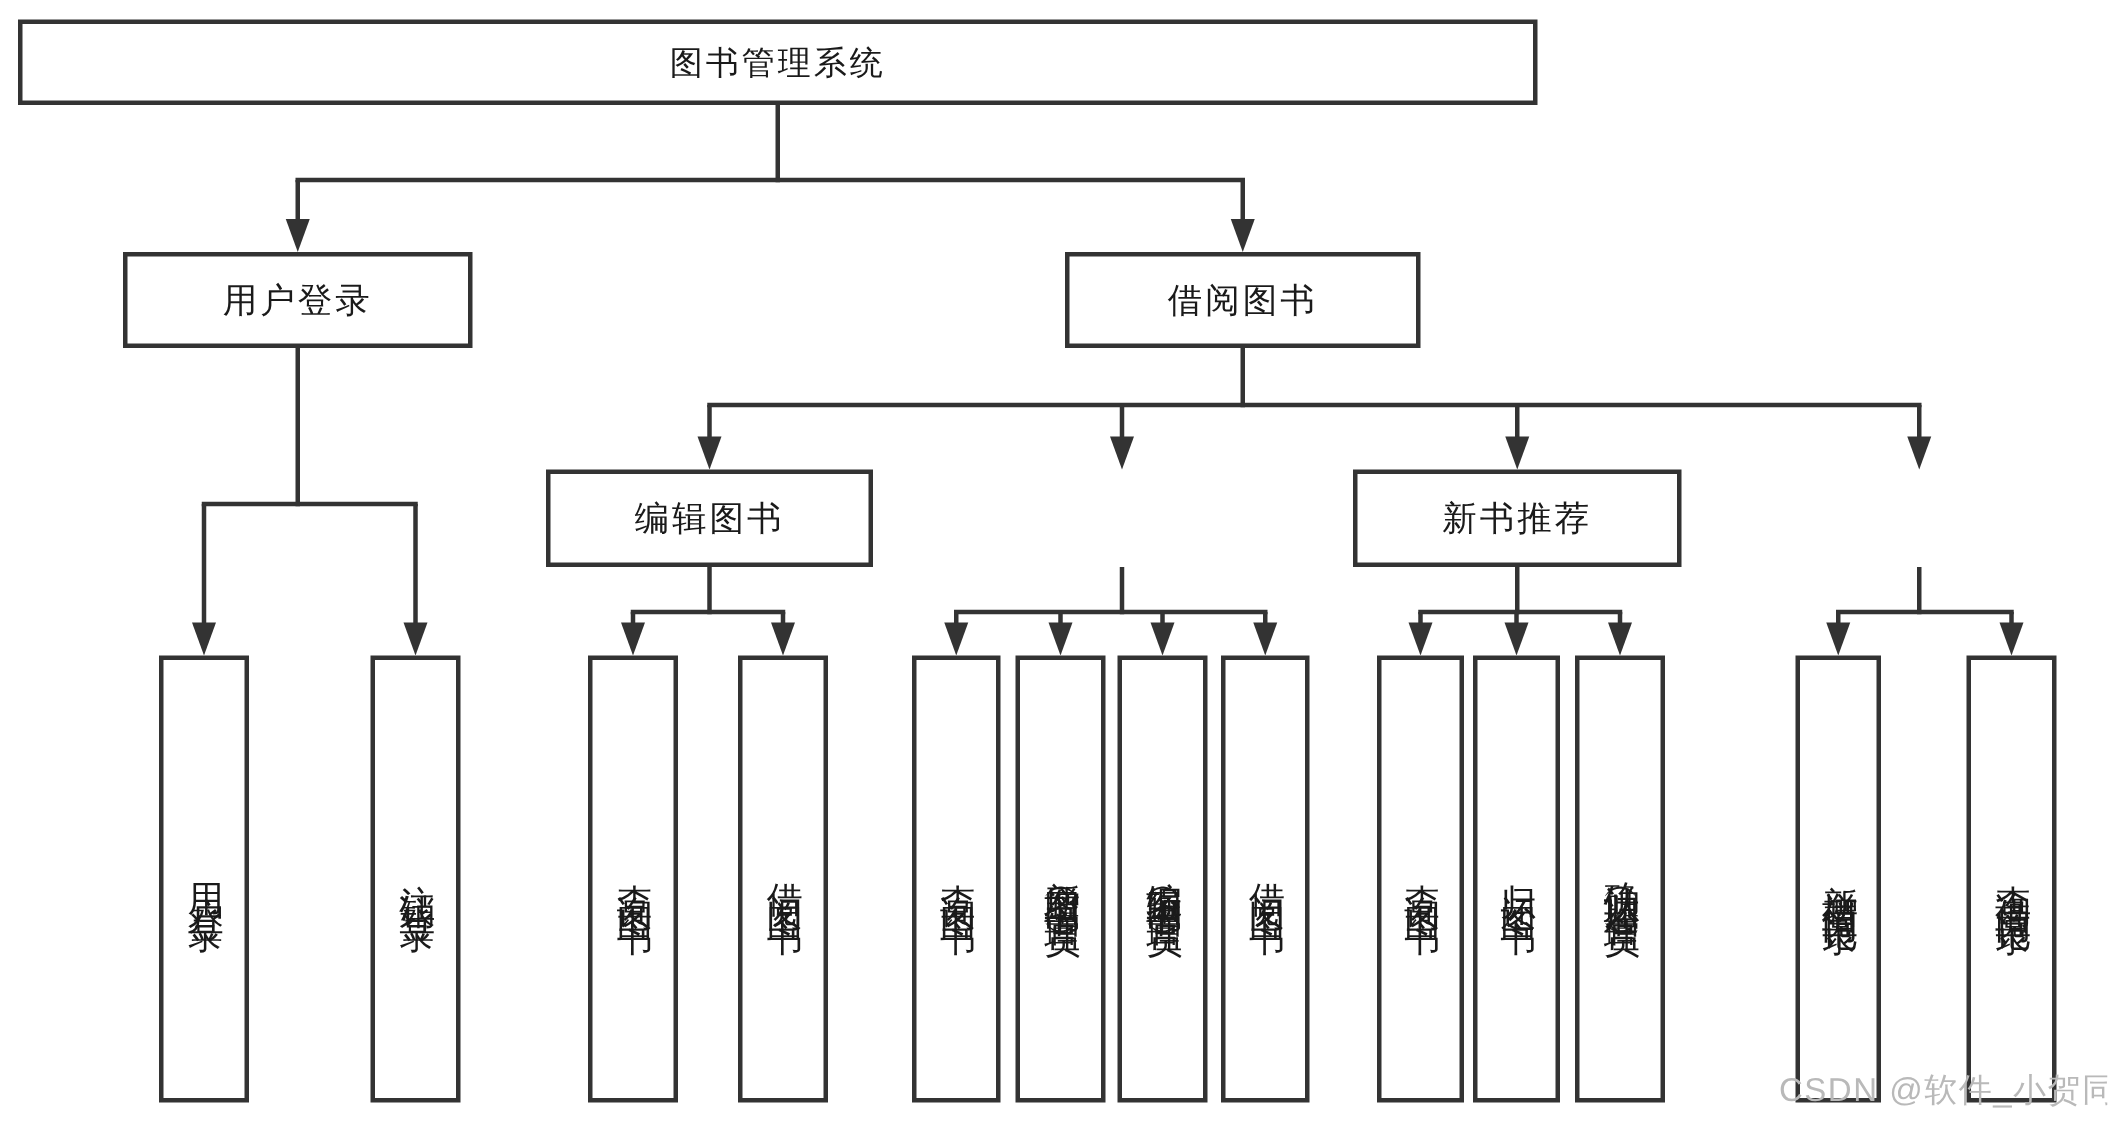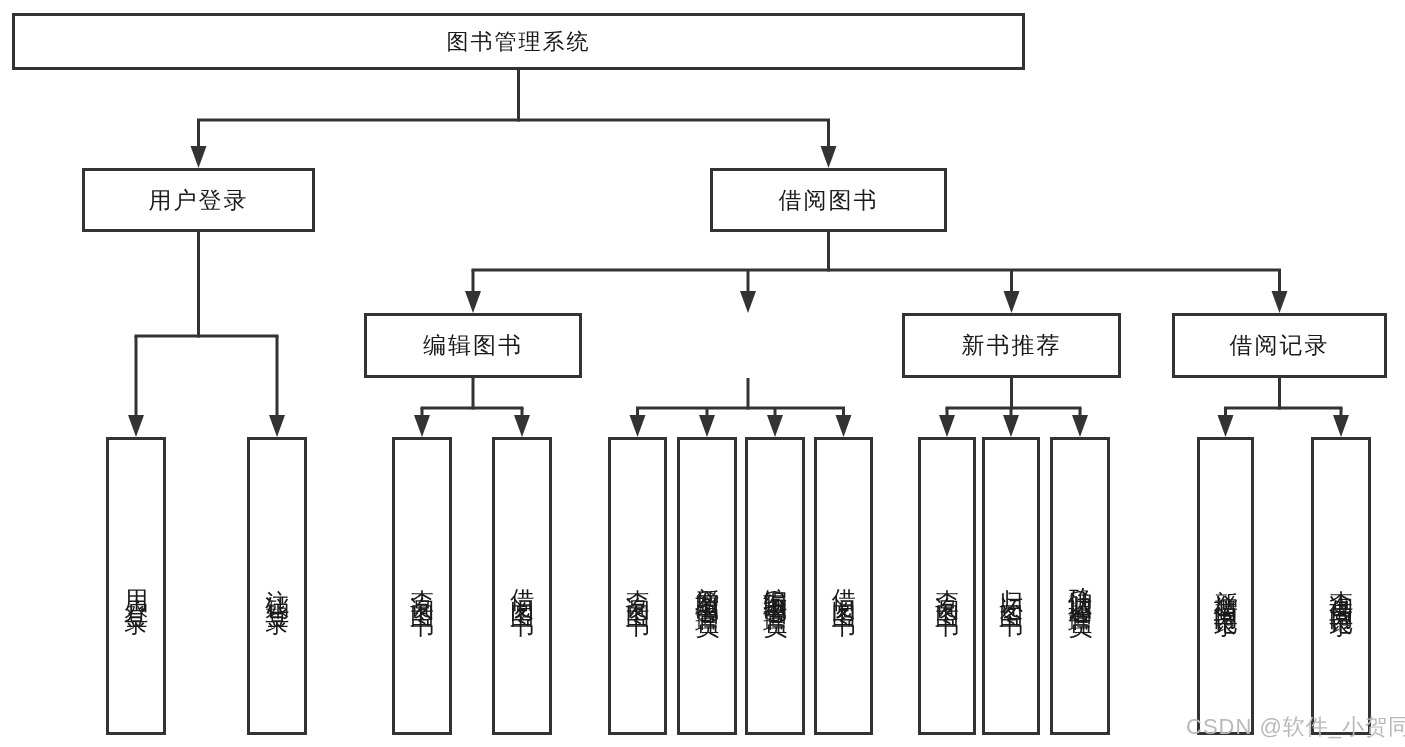--- a/index.html
+++ b/index.html
@@ -120,23 +120,20 @@
   <div class="node" style="left:710px;top:168px;width:237px;height:64px">
     <span class="h-label">借阅图书</span>
   </div>
 
   <div class="node" style="left:364px;top:313px;width:218px;height:65px">
     <span class="h-label">编辑图书</span>
   </div>
   <div class="node" style="left:902px;top:313px;width:219px;height:65px">
     <span class="h-label">新书推荐</span>
   </div>
-  <div class="node" style="left:1172px;top:313px;width:215px;height:65px">
-    <span class="h-label">借阅记录</span>
-  </div>
 
   <div class="node leaf" style="left:106px;top:437px;width:60px;height:298px">
     <span class="v-label">用户登录</span>
   </div>
   <div class="node leaf" style="left:247px;top:437px;width:60px;height:298px">
     <span class="v-label">注销登录</span>
   </div>
 
   <div class="node leaf" style="left:392px;top:437px;width:60px;height:298px">
     <span class="v-label">查询图书</span>

